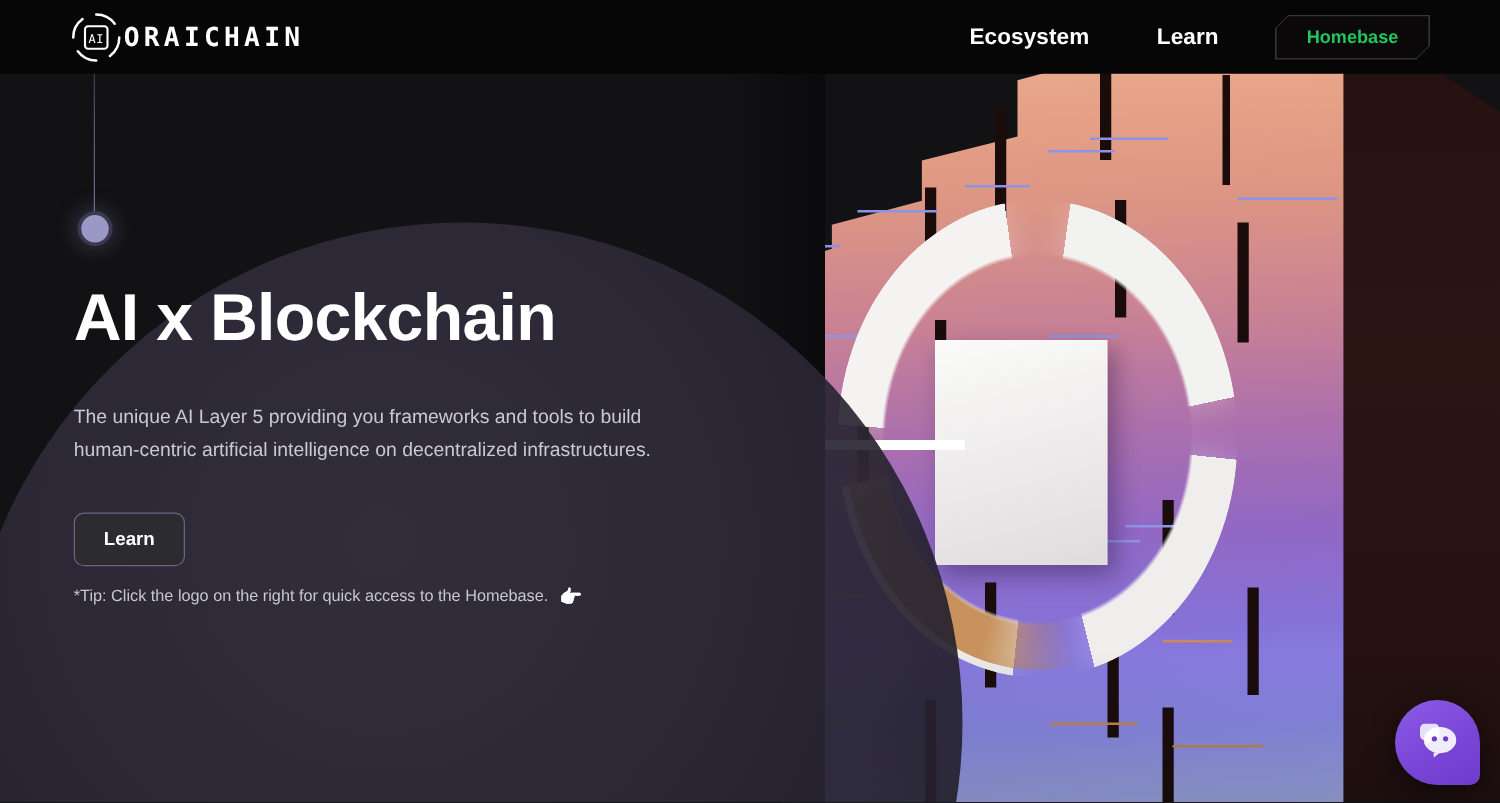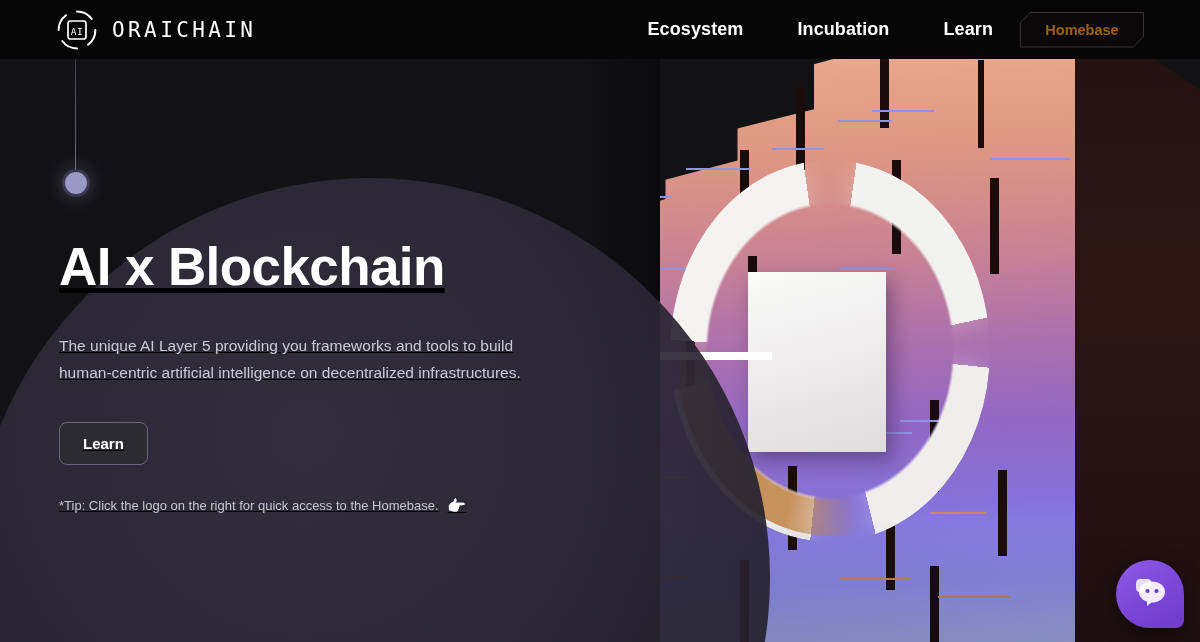--- a/index.html
+++ b/index.html
@@ -91,72 +91,72 @@
     position:absolute; left:62px; top:169px; width:28px; height:28px; border-radius:50%;
     background:#9a98c4; border:3px solid #3b3850;
     box-shadow:0 0 18px rgba(150,146,200,.35);
   }
 
   
   .header{
     position:absolute; left:0; top:0; width:1200px; height:59px;
     background:#060607; display:flex; align-items:center; z-index:30;
   }
-  .brand{ display:flex; align-items:center; gap:13px; margin-left:55px;justify-content:center; }
+  .brand{ display:flex; align-items:center; gap:0; margin-left:55px;justify-content:center; }
   .brand-mark{ position:relative; width:44px; height:44px; }
   .brand-mark svg{ display:block; }
   .brand-name{
-    color:#fff; font-size:21px; letter-spacing:3.4px; font-weight:400;
+    color:#fff; font-size:21px; letter-spacing:3.4px; font-weight:700;
     font-family:"DejaVu Sans Mono","Liberation Mono",monospace;
   }
   .nav{ display:flex; align-items:center; gap:0; margin-left:auto; margin-right:56px; }
   .nav-item{
     color:#ffffff; font-size:18px; font-weight:700; padding:0 27px;
     cursor:pointer; line-height:59px; letter-spacing:.1px;
   }
   .nav-cta{
-    position:relative; width:124px; height:36px;
+    position:relative; margin-left:18px; width:124px; height:36px;
     display:flex; align-items:center; justify-content:center;
-    color:#a16207; font-size:14.5px; font-weight:700; cursor:pointer;
+    color:#22c55e; font-size:14.5px; font-weight:700; cursor:pointer;
   }
   .nav-cta .oct{
     position:absolute; inset:0;
     background:#3a3436;
     clip-path:polygon(11px 0,100% 0,100% calc(100% - 11px),calc(100% - 11px) 100%,0 100%,0 11px);
   }
   .nav-cta .oct-in{
     position:absolute; left:1px; top:1px; right:1px; bottom:1px;
     background:#0a0809;
     clip-path:polygon(10px 0,100% 0,100% calc(100% - 10px),calc(100% - 10px) 100%,0 100%,0 10px);
   }
   .nav-cta span{ position:relative; z-index:2; }
 
   
-  .copy{ position:absolute; left:59px; top:232px; width:560px; z-index:20;text-decoration:underline; }
+  .copy{ position:absolute; left:59px; top:220px; width:560px; z-index:20; }
   .headline{
     color:#ffffff; font-size:53px; line-height:1.33; font-weight:700; letter-spacing:-.6px;
   }
   .headline .l2{ display:block; }
   .subcopy{
     margin-top:31px; color:#c9c9d4; font-size:15.5px; line-height:1.72; max-width:500px;
   }
   .actions{ margin-top:35px; display:flex; align-items:center; gap:20px; }
   .btn-learn{
     height:43px; padding:0 23px; display:flex; align-items:center; justify-content:center;
     background:#2b2b30; border:1px solid #6c6383; border-radius:8px;
     color:#ffffff; font-size:15px; font-weight:700; cursor:pointer;
   }
   .btn-build{
     height:43px; padding:0 19px; display:flex; align-items:center; gap:12px;
     background:#8247e5; border-radius:8px;
     color:#ffffff; font-size:15px; font-weight:700; cursor:pointer;
   }
   .btn-build .arrow{ display:flex; align-items:center; opacity:.92; }
   .tip{
-    margin-top:32px; display:flex; align-items:center; gap:9px;
+    margin-top:15px; display:flex; align-items:center; gap:9px;
     color:#c8c6d2; font-size:13px;
   }
   .tip .hand{ font-size:15px; filter:grayscale(1) brightness(2.1); }
 
   
   .chat-widget{
     position:absolute; right:16px; bottom:14px; width:68px; height:68px; z-index:40;
     border-radius:50% 50% 8px 50%;
     background:linear-gradient(150deg,#8c5ce6 0%,#7a46d8 55%,#6d3ccb 100%);
     display:flex; align-items:center; justify-content:center; cursor:pointer;
@@ -235,21 +235,20 @@
           </g>
           <rect x="13" y="13" width="18" height="18" rx="2.5" fill="none" stroke="#ffffff" stroke-width="1.7"></rect>
           <text x="22" y="26.5" text-anchor="middle" fill="#ffffff" font-family="DejaVu Sans Mono, monospace" font-size="9.5" letter-spacing="0.5">AI</text>
         </svg>
       </div>
       <div class="brand-name">ORAICHAIN</div>
     </div>
 
     <nav class="nav">
       <div class="nav-item">Ecosystem</div>
-      <div class="nav-item">Incubation</div>
       <div class="nav-item">Learn</div>
       <div class="nav-cta">
         <div class="oct"></div>
         <div class="oct-in"></div>
         <span>Homebase</span>
       </div>
     </nav>
   </header>
 
   <section class="copy">

